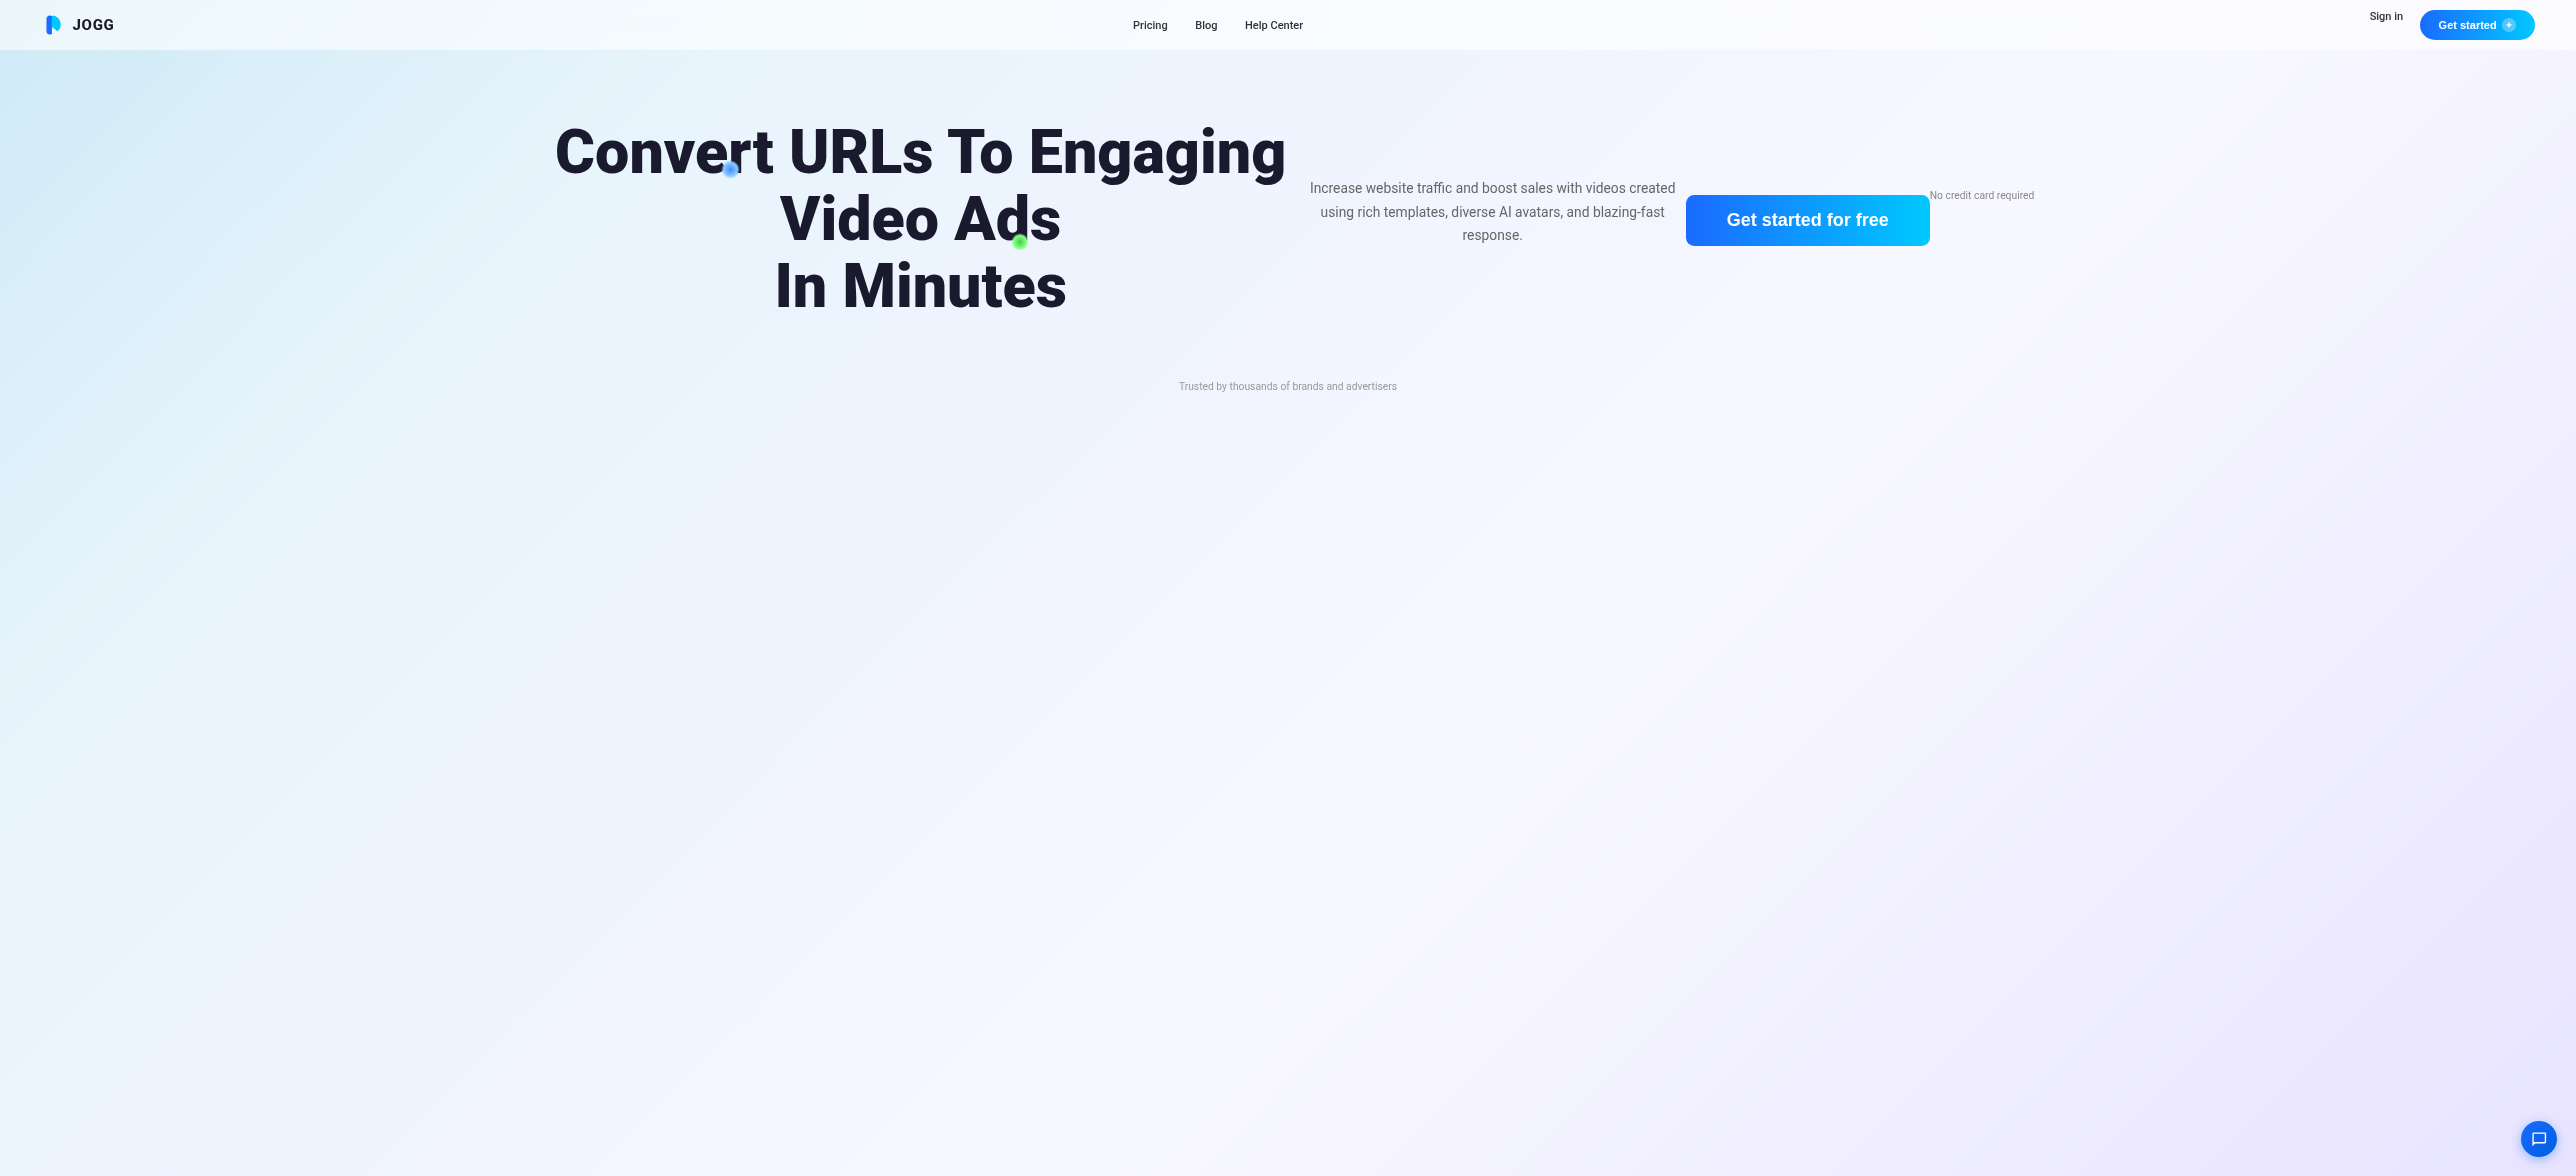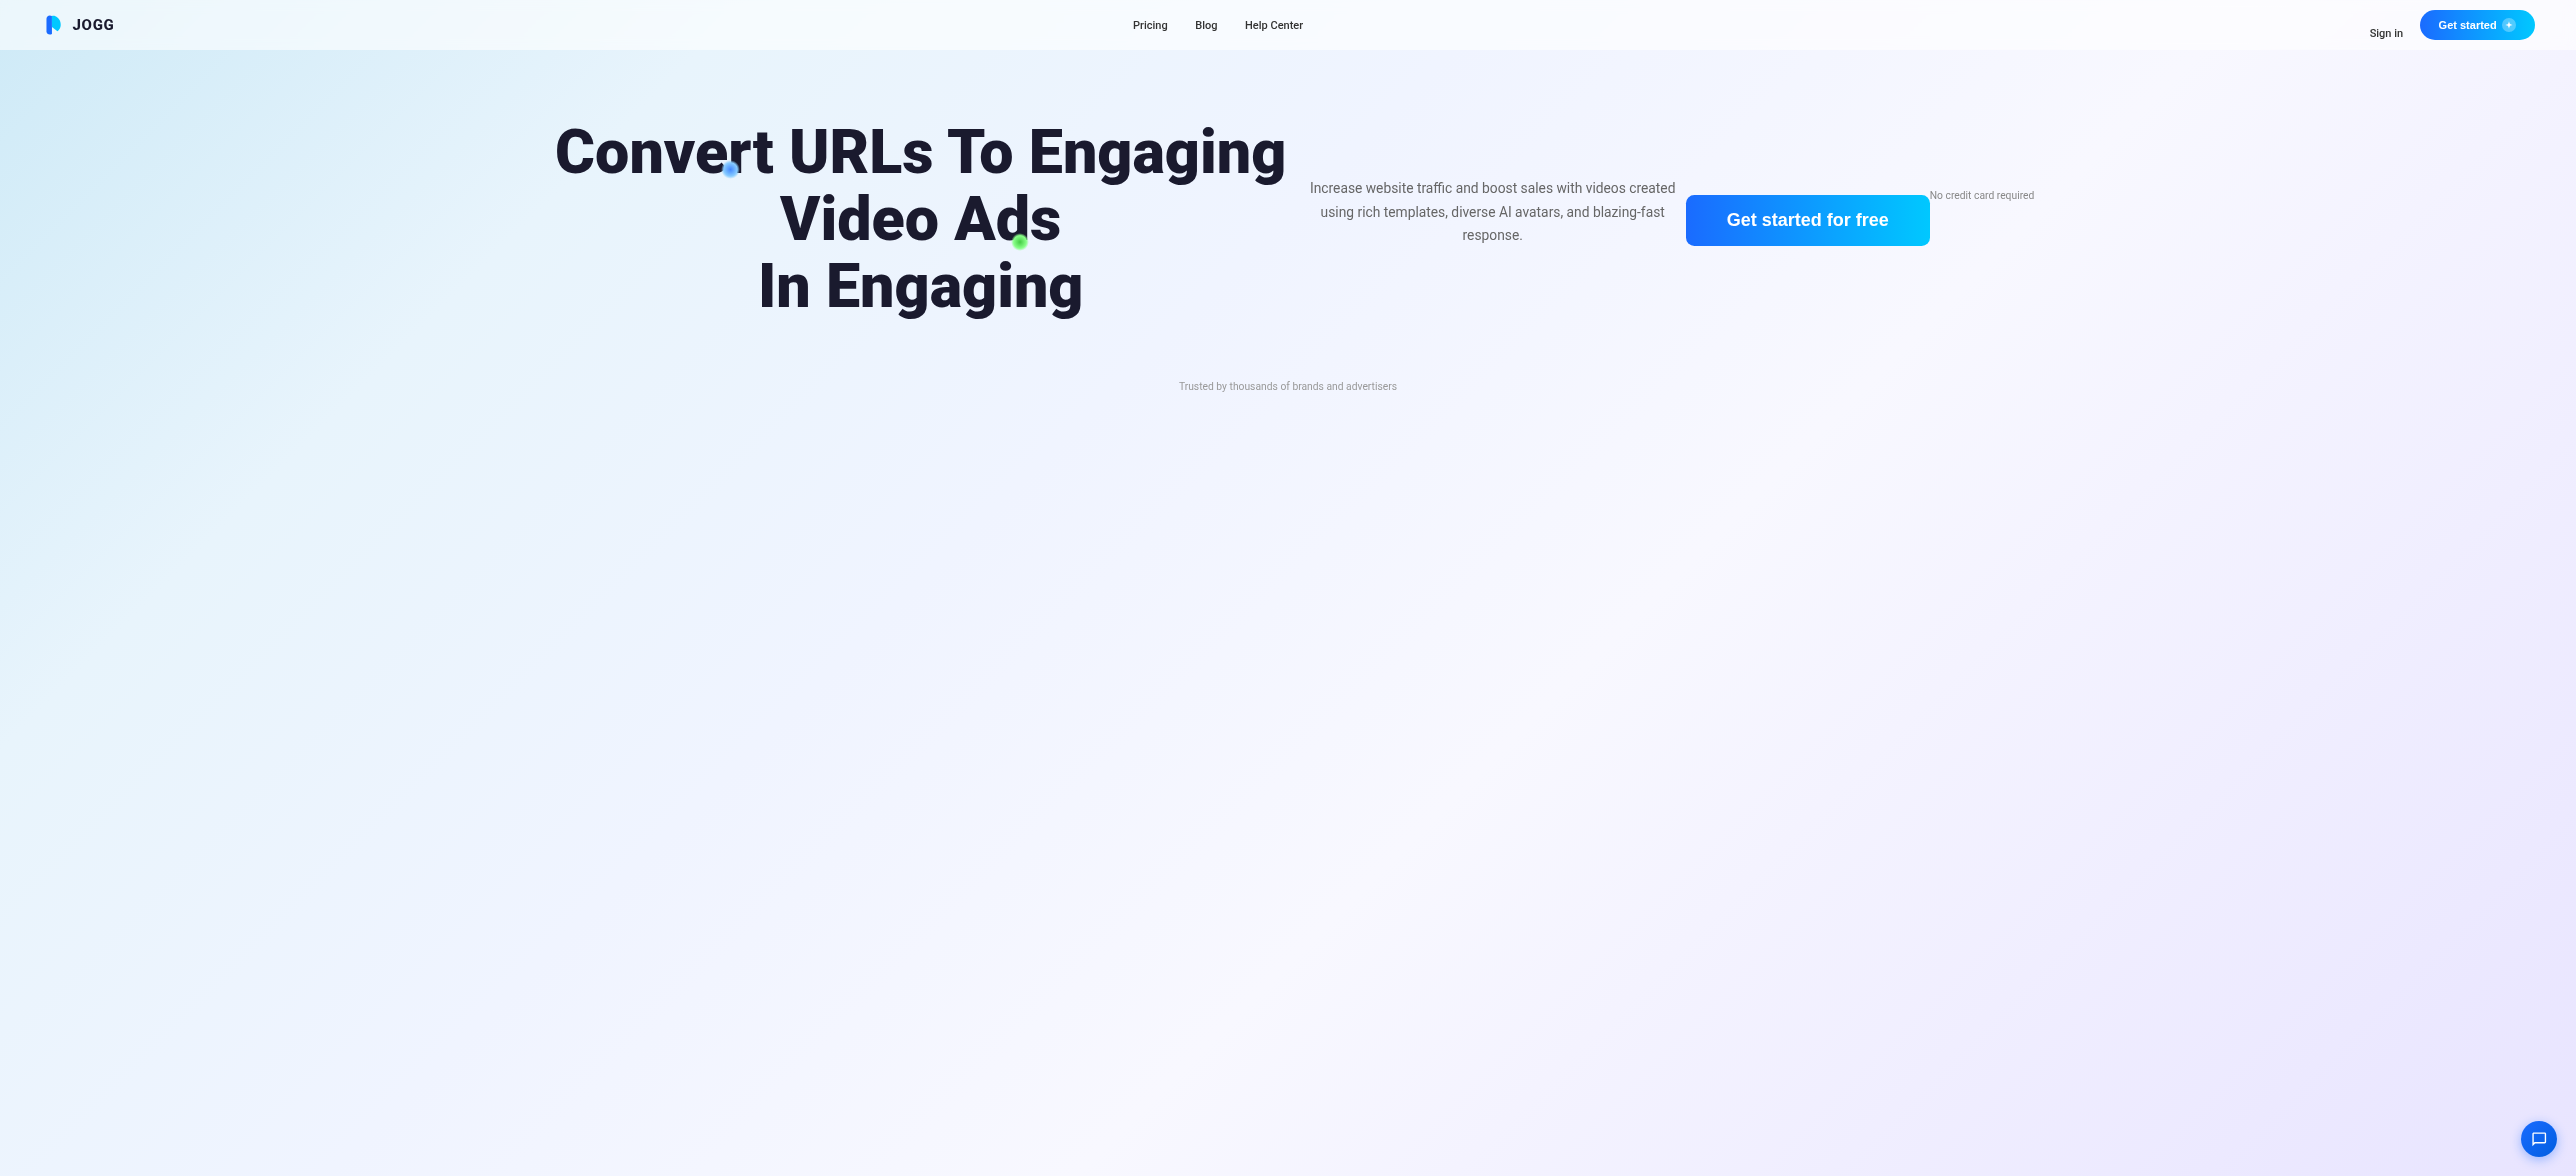--- a/index.html
+++ b/index.html
@@ -57,21 +57,21 @@
 
     .nav-links a {
       text-decoration: none;
       color: #333;
       font-size: 11px;
       font-weight: 500;
     }
 
     .nav-right {
       display: flex;
-      align-items: flex-end;
+      align-items: flex-start;
       gap: 16.5px;
       margin-left: 48px;
     }
 
     .sign-in-link {
       text-decoration: none;
       color: #333;
       font-size: 11px;
       font-weight: 500;
     }
@@ -269,21 +269,21 @@
       <span class="btn-icon">✦</span>
     </button>
   </div>
 </nav>
 
 <section class="hero">
   <div class="hero-title">
     <span class="sparkle-blue"></span>
     <span class="sparkle-green"></span>
     <span>Convert URLs To Engaging Video Ads</span><br>
-    <span>In Engaging</span>
+    <span>In Minutes</span>
   </div>
   <p class="hero-subtitle">Increase website traffic and boost sales with videos created using rich templates, diverse AI avatars, and blazing-fast response.</p>
   <button class="hero-cta-btn">
     <span>Get started for free</span>
   </button>
   <p class="hero-note">No credit card required</p>
 </section>
 
 <section class="brands-section">
   <p class="brands-tagline">Trusted by thousands of brands and advertisers</p>

